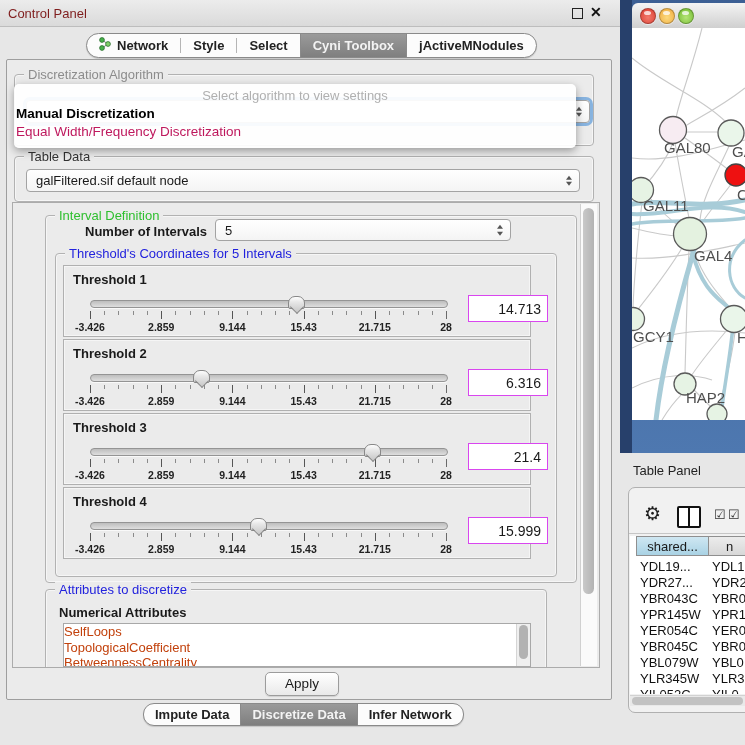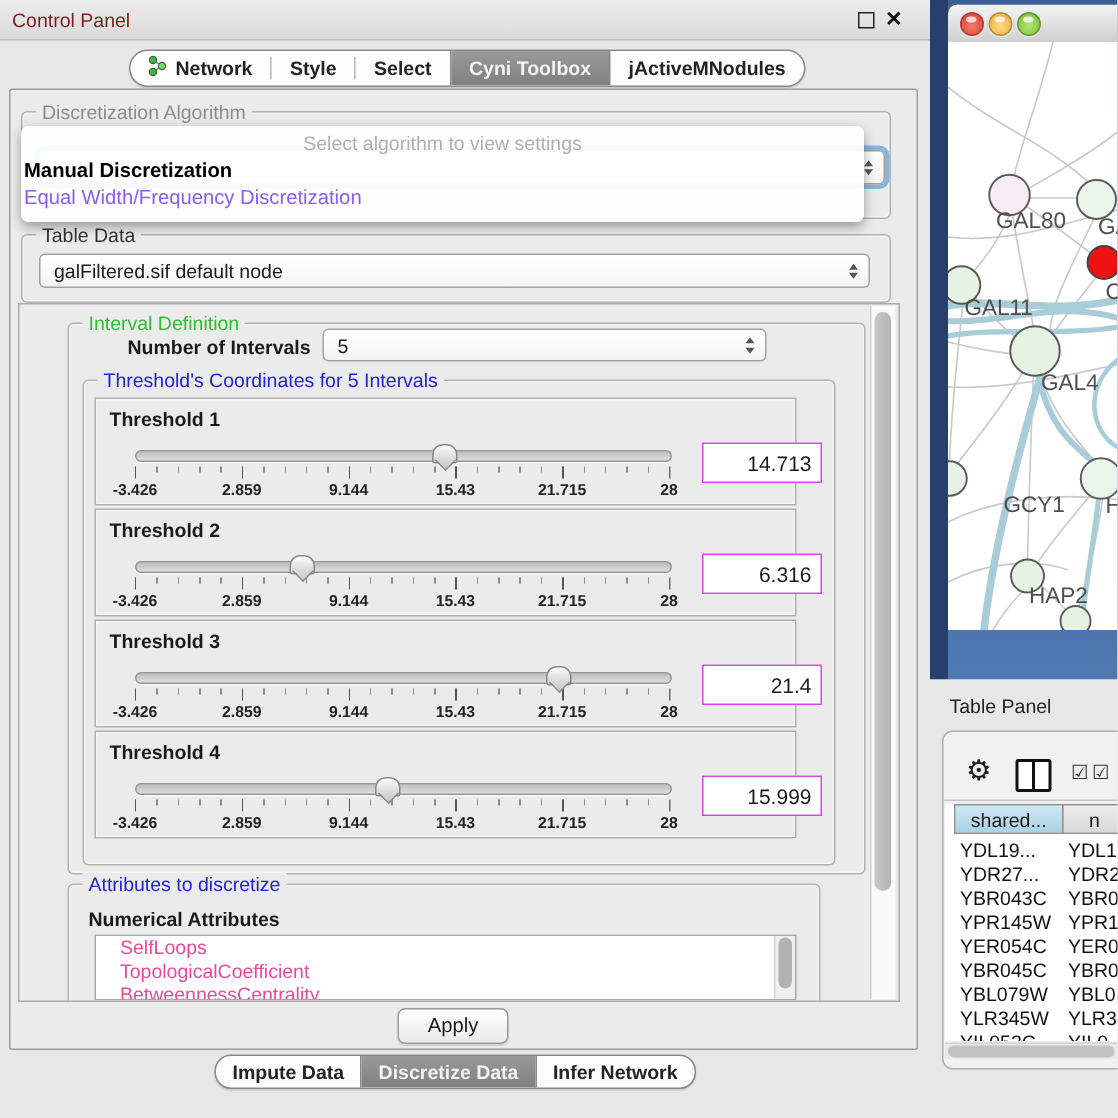--- a/index.html
+++ b/index.html
@@ -37,21 +37,21 @@
   .tri-up{width:0;height:0;border-left:3.5px solid transparent;border-right:3.5px solid transparent;
           border-bottom:4.5px solid #555;margin-bottom:2.5px;}
   .tri-down{width:0;height:0;border-left:3.5px solid transparent;border-right:3.5px solid transparent;
             border-top:4.5px solid #555;}
   .focus-ring{box-shadow:0 0 0 3px rgba(110,165,220,.8);}
 
   .popup{left:14px;top:84px;width:562px;height:64px;background:rgba(255,255,255,.93);
          border-radius:5px;box-shadow:0 3px 8px rgba(0,0,0,.35);z-index:20;}
   .popup-hint{position:absolute;left:0;right:0;top:4px;text-align:center;color:#b0b0b0;font-size:13px;}
   .popup-opt1{position:absolute;left:2px;top:22px;font-size:13.5px;font-weight:bold;color:#000;}
-  .popup-opt2{position:absolute;left:2px;top:40px;font-size:13.5px;color:#8b5cf6;}
+  .popup-opt2{position:absolute;left:2px;top:40px;font-size:13.5px;color:#be185d;}
 
   
   .scrollpane{left:12px;top:202px;width:586px;height:464px;border:1px solid #ababab;background:#ebebeb;overflow:hidden;}
   .vtrack{position:absolute;right:2px;top:1px;width:16px;height:462px;background:#fafafa;border-left:1px solid #d0d0d0;}
   .vthumb{position:absolute;left:2px;top:4px;width:11px;height:386px;border-radius:6px;
           background:linear-gradient(90deg,#c9c9c9,#b3b3b3);}
 
   
   .thr-panel{position:absolute;width:466px;height:70px;border:1px solid #b0b0b0;background:#ebebeb;
              box-shadow:0 0 0 1px rgba(255,255,255,.5) inset;}
@@ -67,21 +67,21 @@
   .ticks::before{content:"";position:absolute;left:0;top:0;width:100%;height:4px;
          background:repeating-linear-gradient(90deg,#8a8a8a 0 1px,transparent 1px 4%);}
   .ticks::after{content:"";position:absolute;left:0;top:0;width:100%;height:8px;
          background:repeating-linear-gradient(90deg,#555 0 1px,transparent 1px 20%);}
   .tick-label{position:absolute;top:10px;transform:translateX(-50%);font-size:10.5px;font-weight:bold;color:#222;white-space:nowrap;}
   .value-box{position:absolute;left:404px;top:29px;width:80px;height:27px;background:#fff;border:1px solid #d946ef;
          font-size:14px;text-align:right;line-height:27px;padding-right:6px;box-sizing:border-box;}
 
   
   .attr-list{position:absolute;left:62px;top:622px;width:466px;height:42px;background:#fff;border:1px solid #a8a8a8;overflow:hidden;}
-  .attr-item{font-size:13px;line-height:15.5px;padding-left:16px;color:#ec4899;white-space:nowrap;}
+  .attr-item{font-size:13px;line-height:15.5px;color:#c2410c;white-space:nowrap;}
   .list-vtrack{position:absolute;right:0;top:0;width:13px;height:100%;background:#efefef;border-left:1px solid #d5d5d5;}
   .list-vthumb{position:absolute;left:2px;top:1px;width:9px;height:34px;border-radius:5px;background:#b2b2b2;}
 
   .apply-btn{left:265px;top:672px;width:72px;height:22px;border:1px solid #9c9c9c;border-radius:5px;
         background:linear-gradient(#ffffff,#e9e9e9);font-size:13.5px;text-align:center;line-height:22px;
         box-shadow:0 1px 1px rgba(0,0,0,.12);}
 
   
   .desktop-strip{left:620px;top:0;width:12px;height:453px;background:#27406b;}
   .net-frame{left:632px;top:0;width:113px;height:453px;background:linear-gradient(#3c5f94,#4e78b0);}
@@ -357,21 +357,21 @@
       <circle cx="53" cy="356" r="11" fill="#e6f3e4"></circle>
       <circle cx="85" cy="386" r="10" fill="#e6f3e4"></circle>
     </g>
   </svg>
 </div>
 <span class="abs node-label" style="left:664px;top:139px;">GAL80</span>
 <span class="abs node-label" style="left:732px;top:143px;">GA</span>
 <span class="abs node-label" style="left:737px;top:186px;">C</span>
 <span class="abs node-label" style="left:643px;top:197px;">GAL11</span>
 <span class="abs node-label" style="left:694px;top:247px;">GAL4</span>
-<span class="abs node-label" style="left:633px;top:328px;margin-left:36px;">GCY1</span>
+<span class="abs node-label" style="left:633px;top:328px;">GCY1</span>
 <span class="abs node-label" style="left:737px;top:329px;">H</span>
 <span class="abs node-label" style="left:686px;top:389px;">HAP2</span>
 
 <div class="abs tp-area"></div>
 <span class="abs tp-title">Table Panel</span>
 <div class="abs tp-box"></div>
 <span class="abs gear-icon">⚙</span>
 <div class="abs split-icon"></div>
 <span class="abs cb-icon" style="left:714px;top:507px;">☑</span>
 <span class="abs cb-icon" style="left:728px;top:507px;">☑</span>

